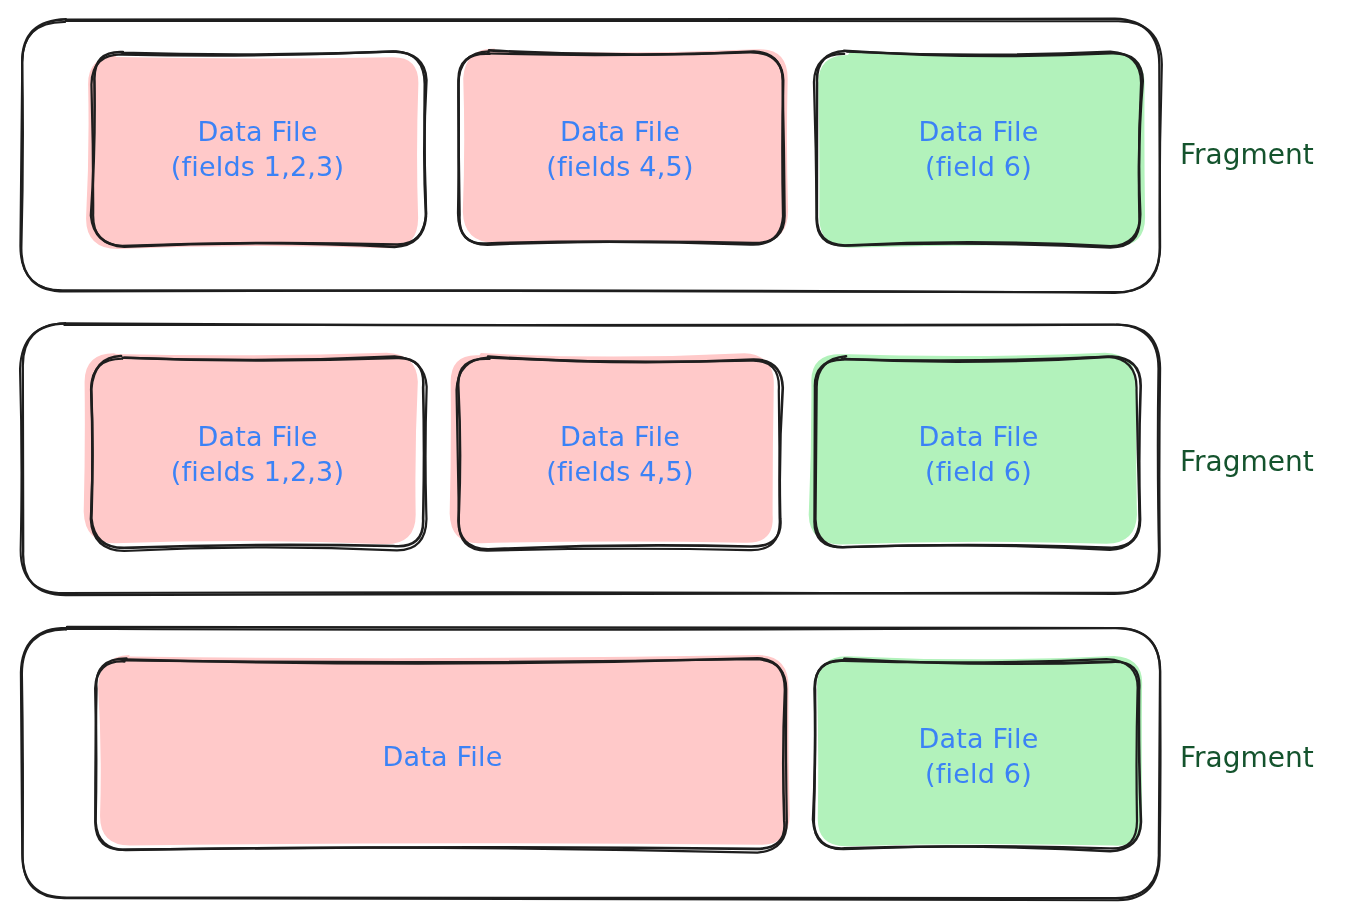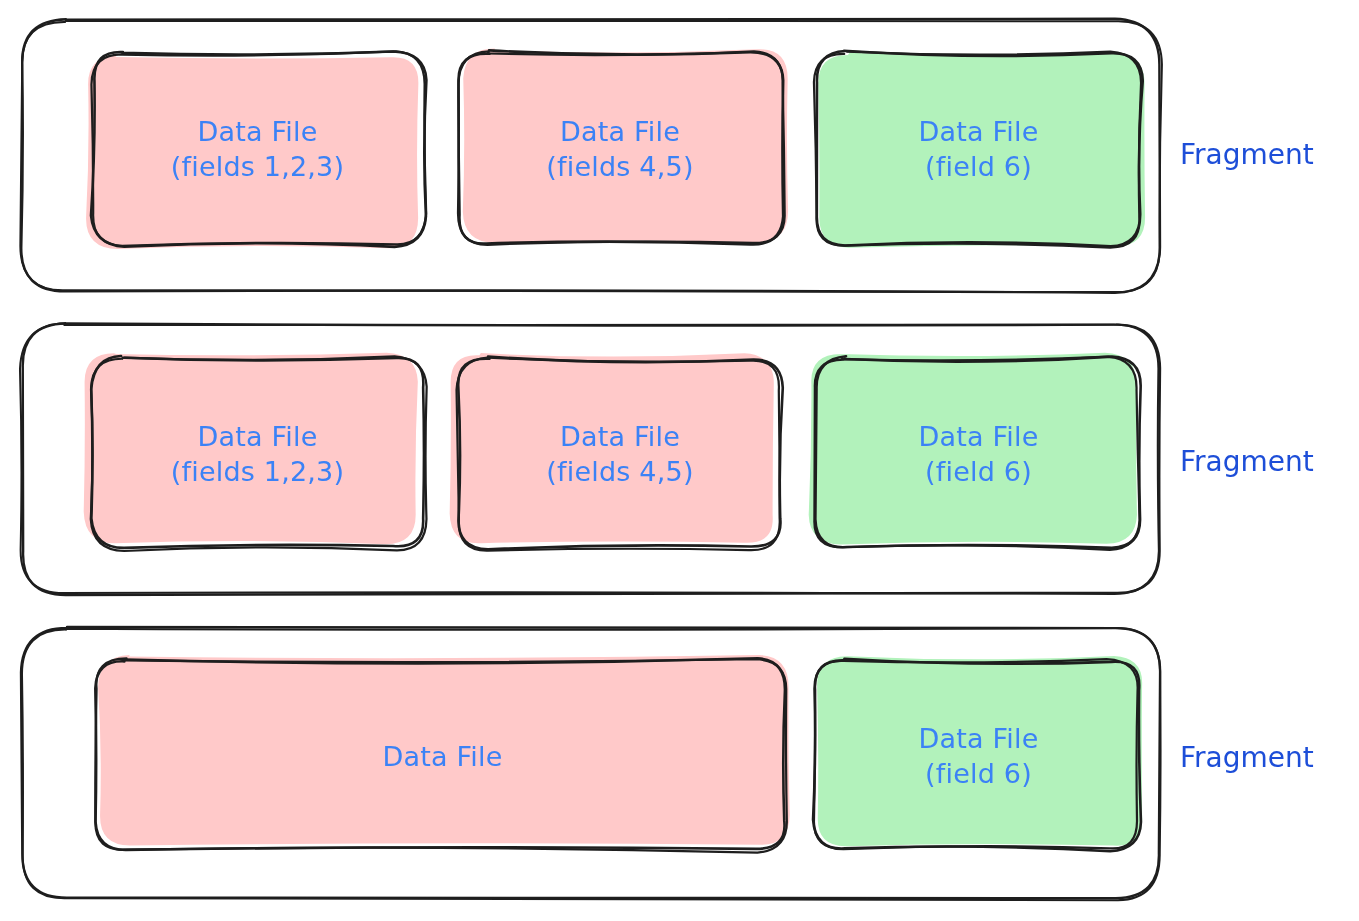--- a/index.html
+++ b/index.html
@@ -50,21 +50,21 @@
     letter-spacing: 0.2px;
     pointer-events: auto;
     -webkit-font-smoothing: antialiased;
   }
   .box-label .ln {
     display: block;
     white-space: nowrap;
   }
   .fragment-label {
     position: absolute;
-    color: #1d4ed8;
+    color: #14532d;
     font-family: "DejaVu Sans", sans-serif;
     font-size: 28px;
     line-height: 1;
     white-space: nowrap;
     pointer-events: auto;
   }
 </style>
 </head>
 <body>
 

